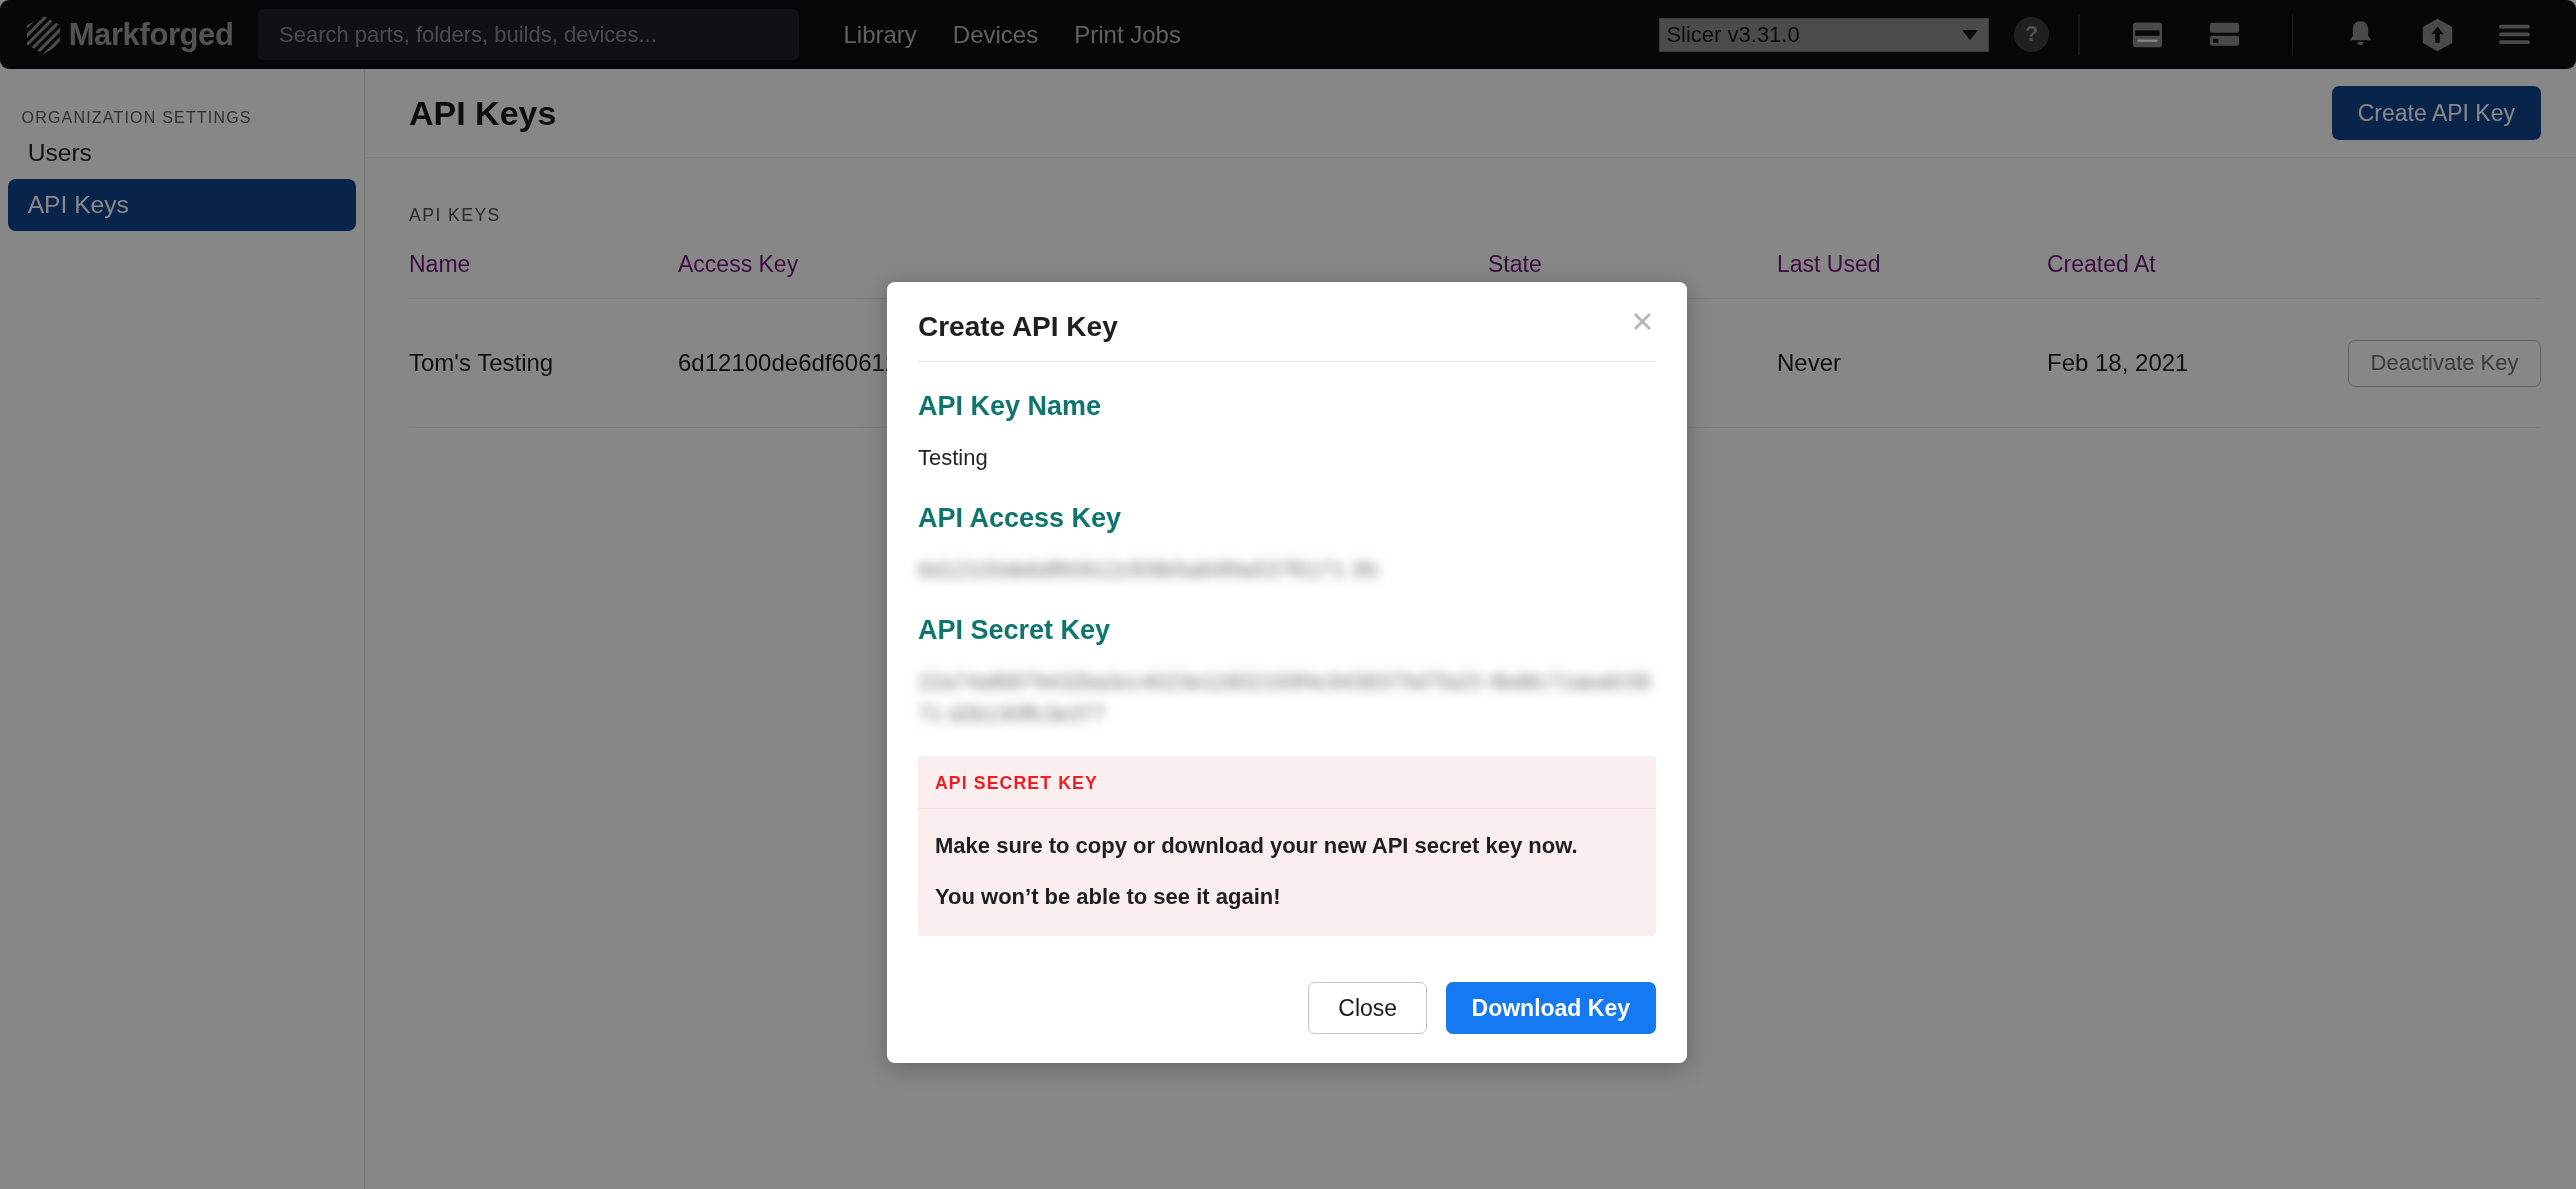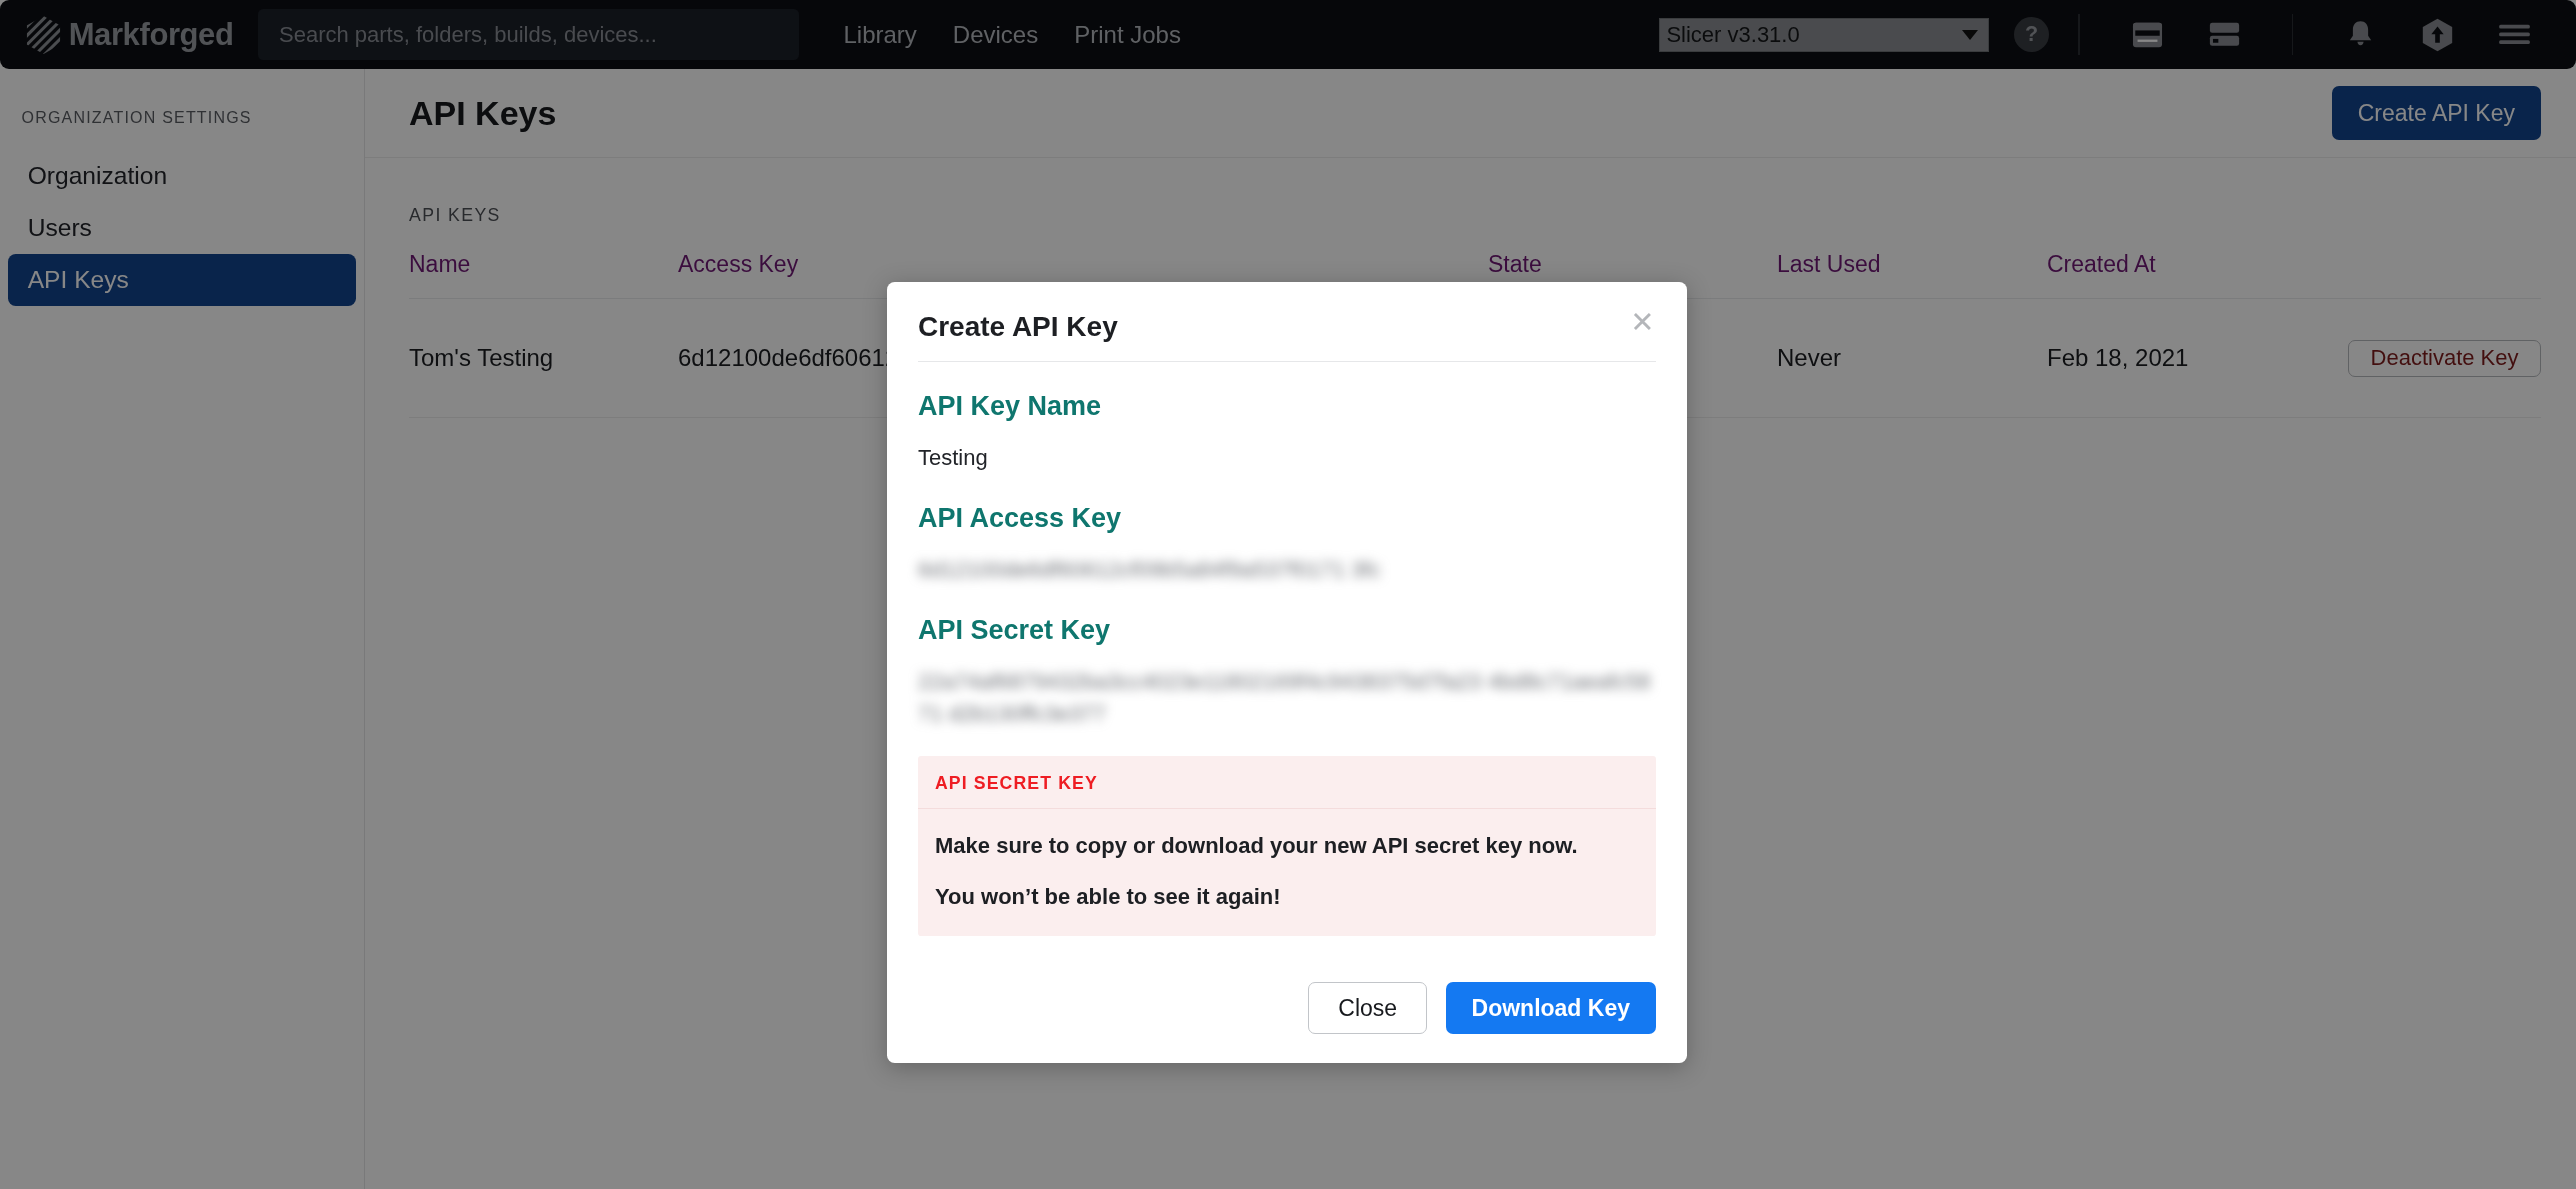--- a/index.html
+++ b/index.html
@@ -246,24 +246,24 @@
   th.c-access, td.c-access { width: 810px; }
   th.c-state, td.c-state   { width: 289px; }
   th.c-last, td.c-last     { width: 270px; }
   th.c-created, td.c-created { width: 292px; }
   th.c-action, td.c-action { width: auto; text-align: right; }
 
   .btn-deactivate {
     background: #ffffff;
     border: 1.5px solid #b6b9bd;
     border-radius: 7px;
-    height: 37px;
+    height: 47px;
     padding: 0 21.5px;
     font-size: 22px;
-    color: #7f1d1d;
+    color: #737373;
     font-family: "Liberation Sans", sans-serif;
     cursor: pointer;
   }
 
   
   .overlay {
     position: absolute;
     top: 0; left: 0;
     width: 2576px;
     height: 1190px;
@@ -483,23 +483,20 @@
     </div>
 
   </div>
 </div>
 
 <div class="scrim"></div>
 
 <div class="sidebar">
   <div class="sidebar-heading">ORGANIZATION SETTINGS</div>
 
-  <div class="sidebar-item first">
-    <span>Organization</span>
-  </div>
   <div class="sidebar-item">
     <span>Users</span>
   </div>
   <div class="sidebar-item active">
     <span>API Keys</span>
   </div>
 </div>
 
 <div class="main">
 

